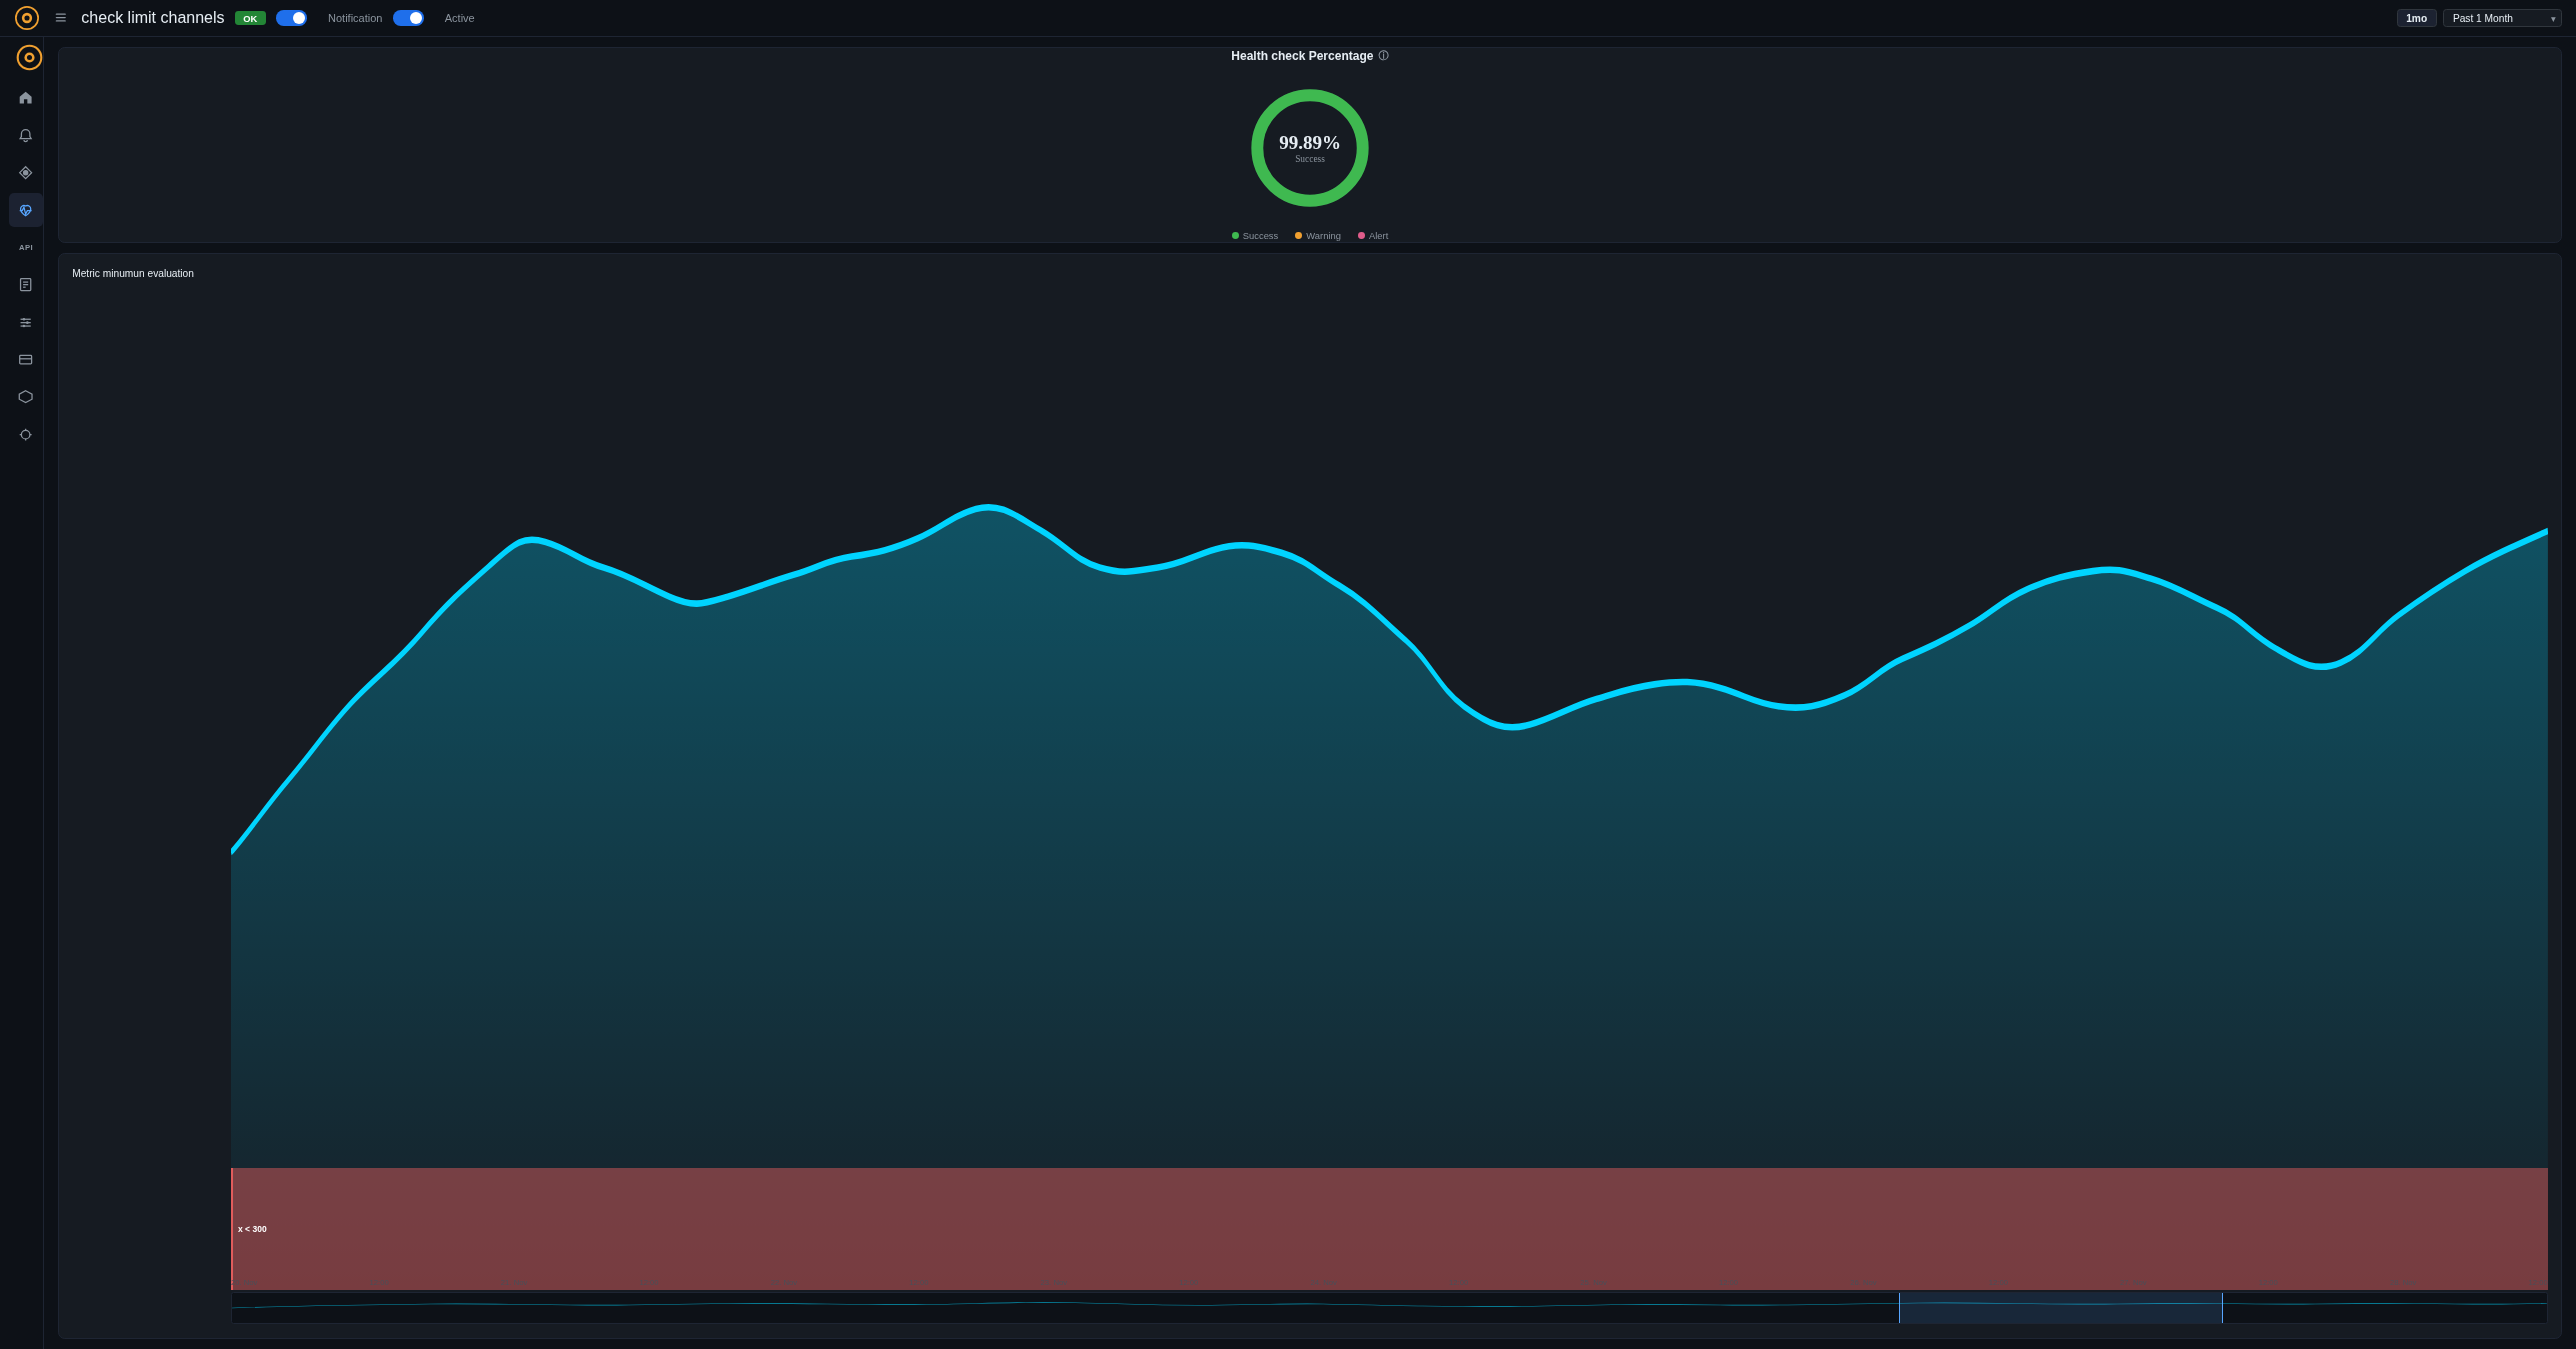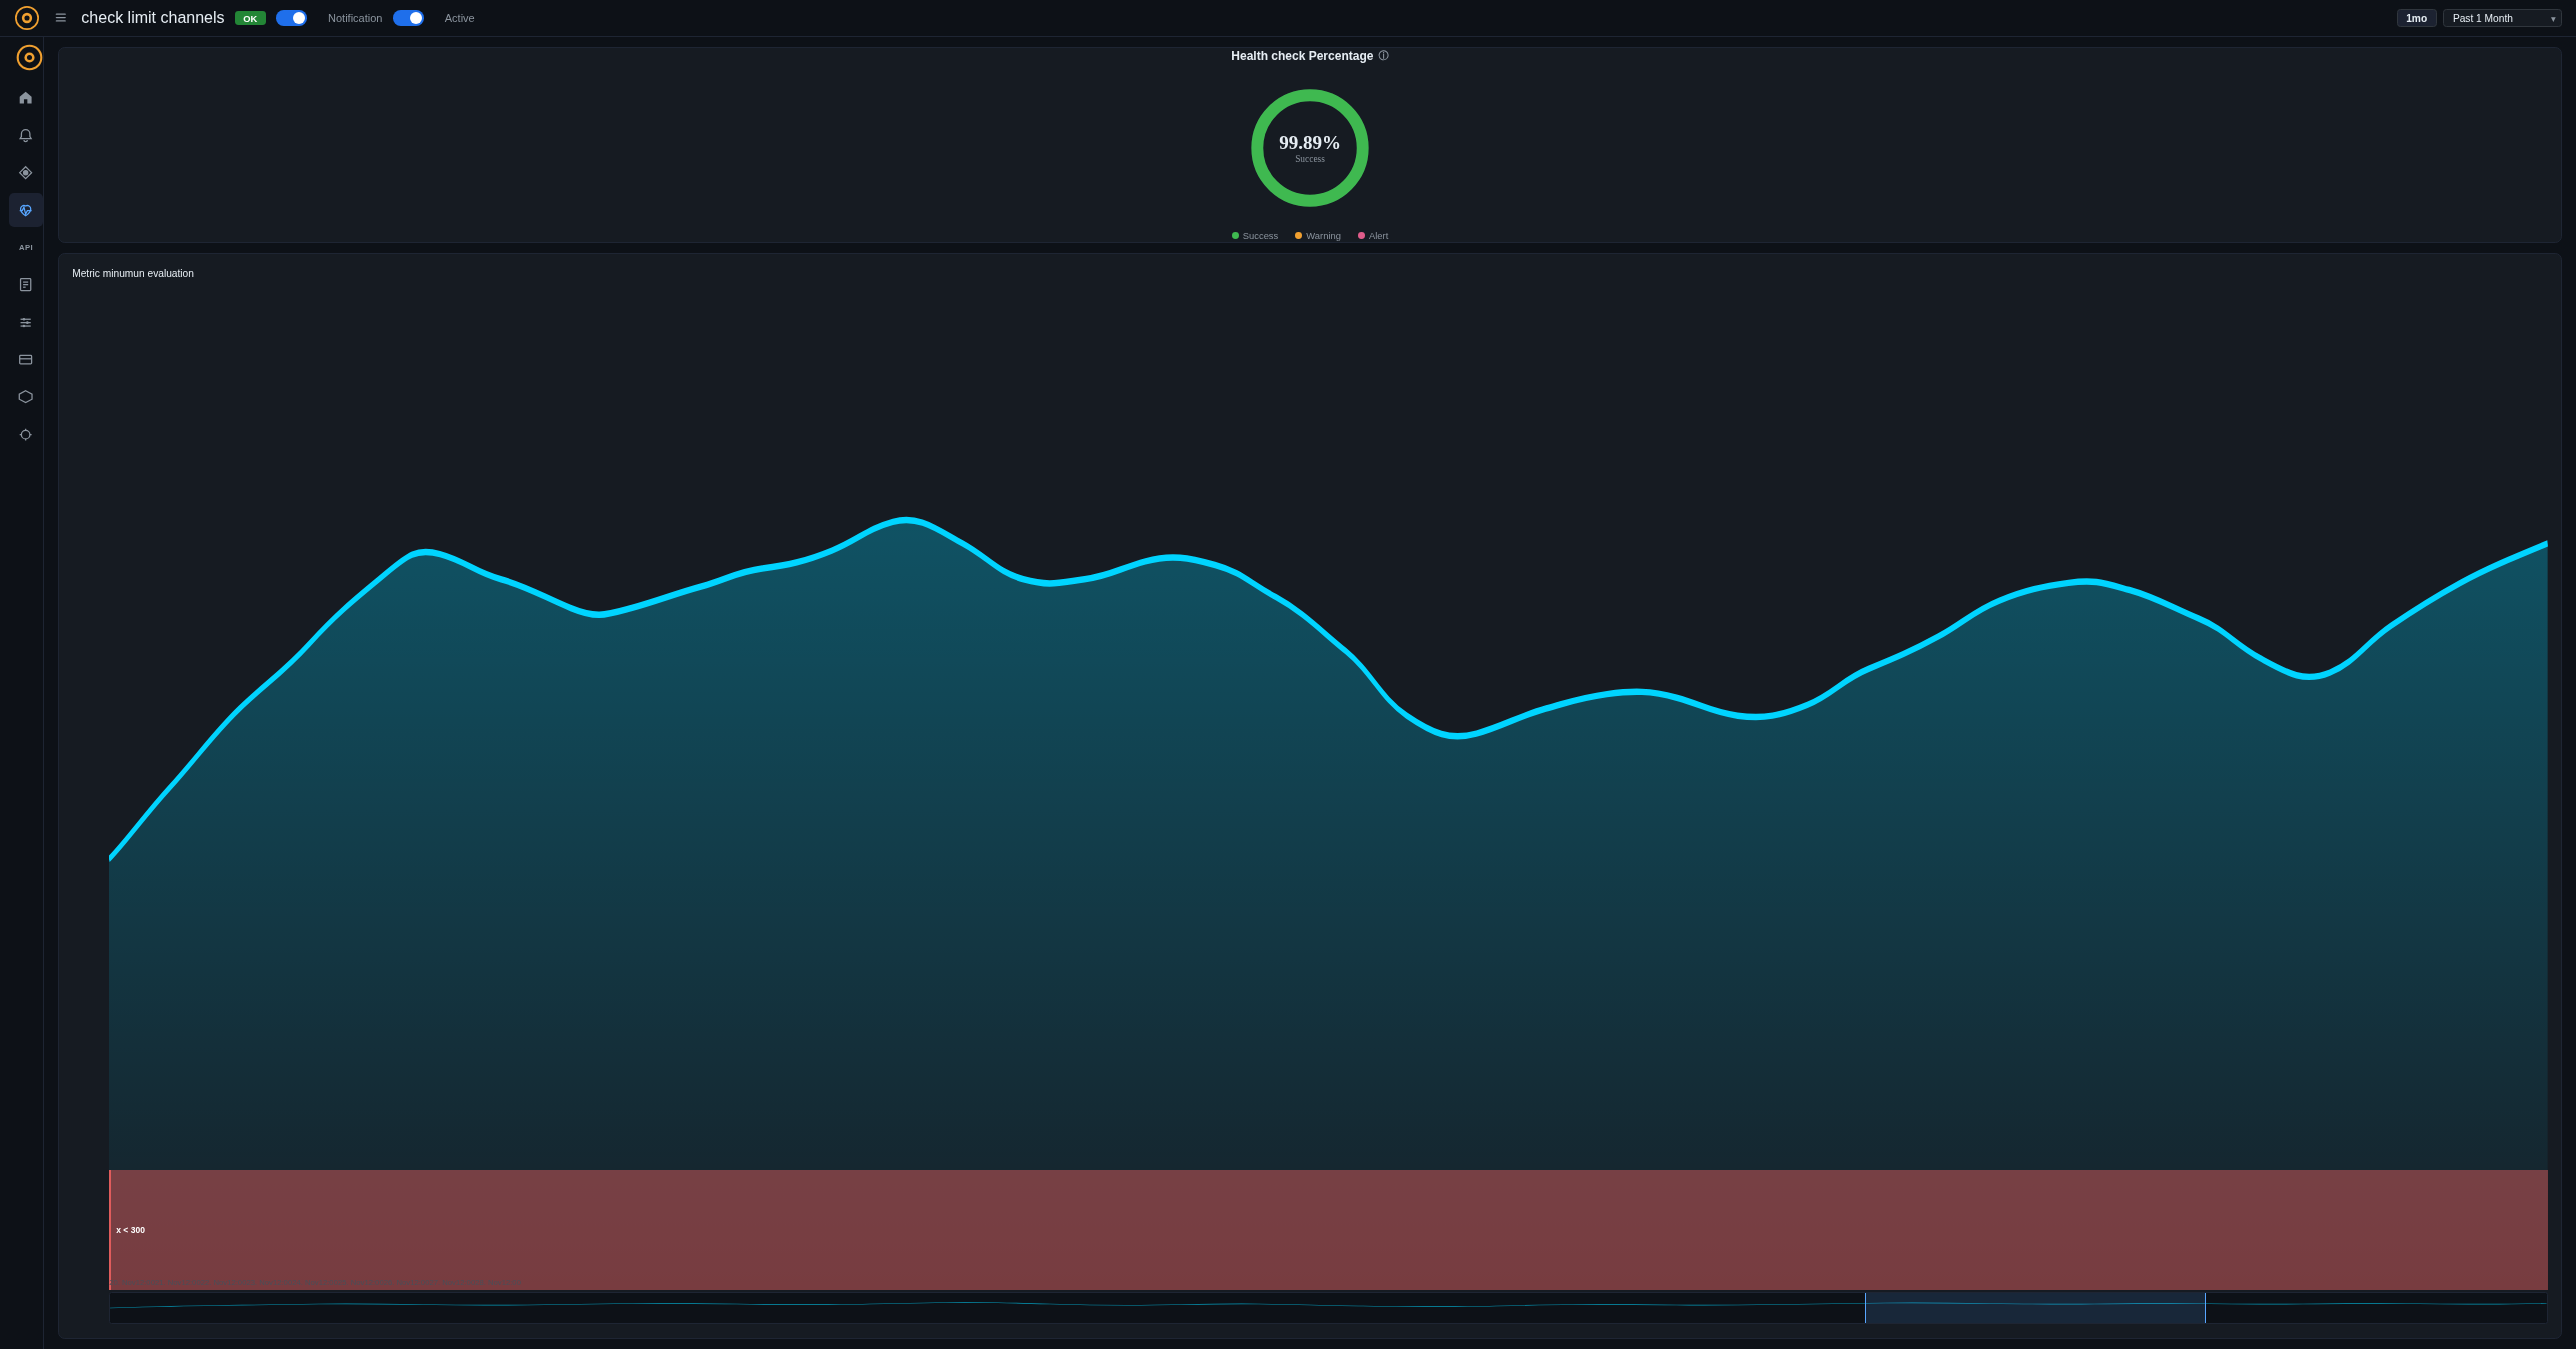--- a/index.html
+++ b/index.html
@@ -252,21 +252,21 @@
     }
 
     
     .metric-card {
       background: #161b22;
       border: 0.9px solid #1e2533;
       border-radius: 6.8px;
       padding: 13.6px;
       flex: 1;
       display: flex;
-      flex-direction: column;
+      flex-direction: row;
       overflow: hidden;
       min-height: 0;
     }
     .metric-title {
       font-size: 10.2px;
       font-weight: 500;
       color: #e6edf3;
       margin-bottom: 6.8px;
     }
     .chart-area {
@@ -334,21 +334,21 @@
       color: #fff;
     }
 
     
     .x-axis {
       position: absolute;
       left: 37px;
       right: 0;
       bottom: 13.6px;
       display: flex;
-      justify-content: flex-start;
+      justify-content: space-between;
     }
     .x-label {
       font-size: 7.7px;
       color: #484f58;
     }
 
     
     .mini-chart-wrap {
       position: absolute;
       left: 37px;

